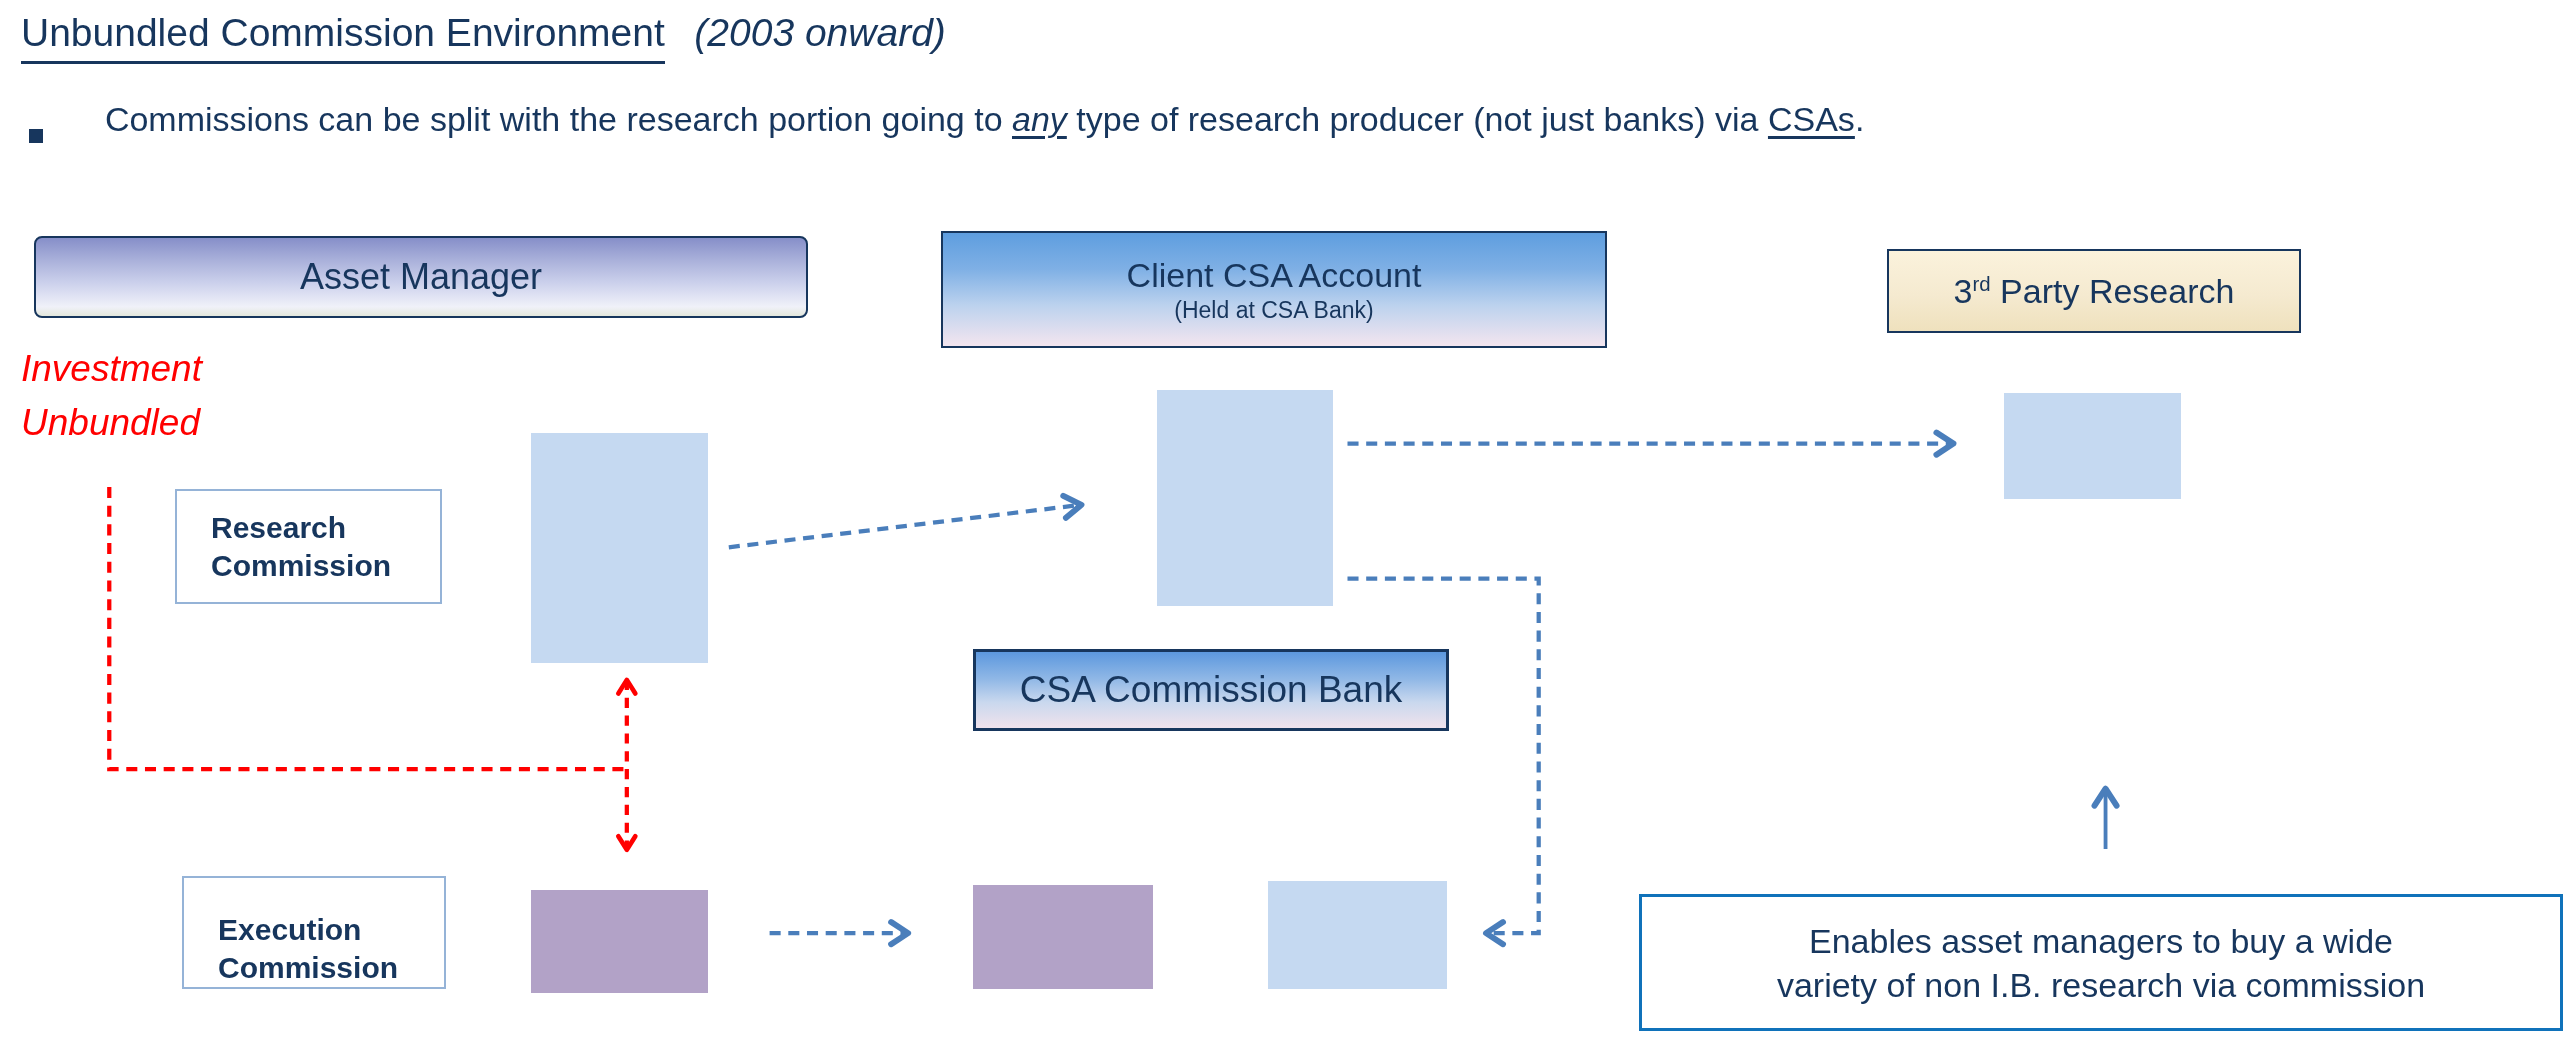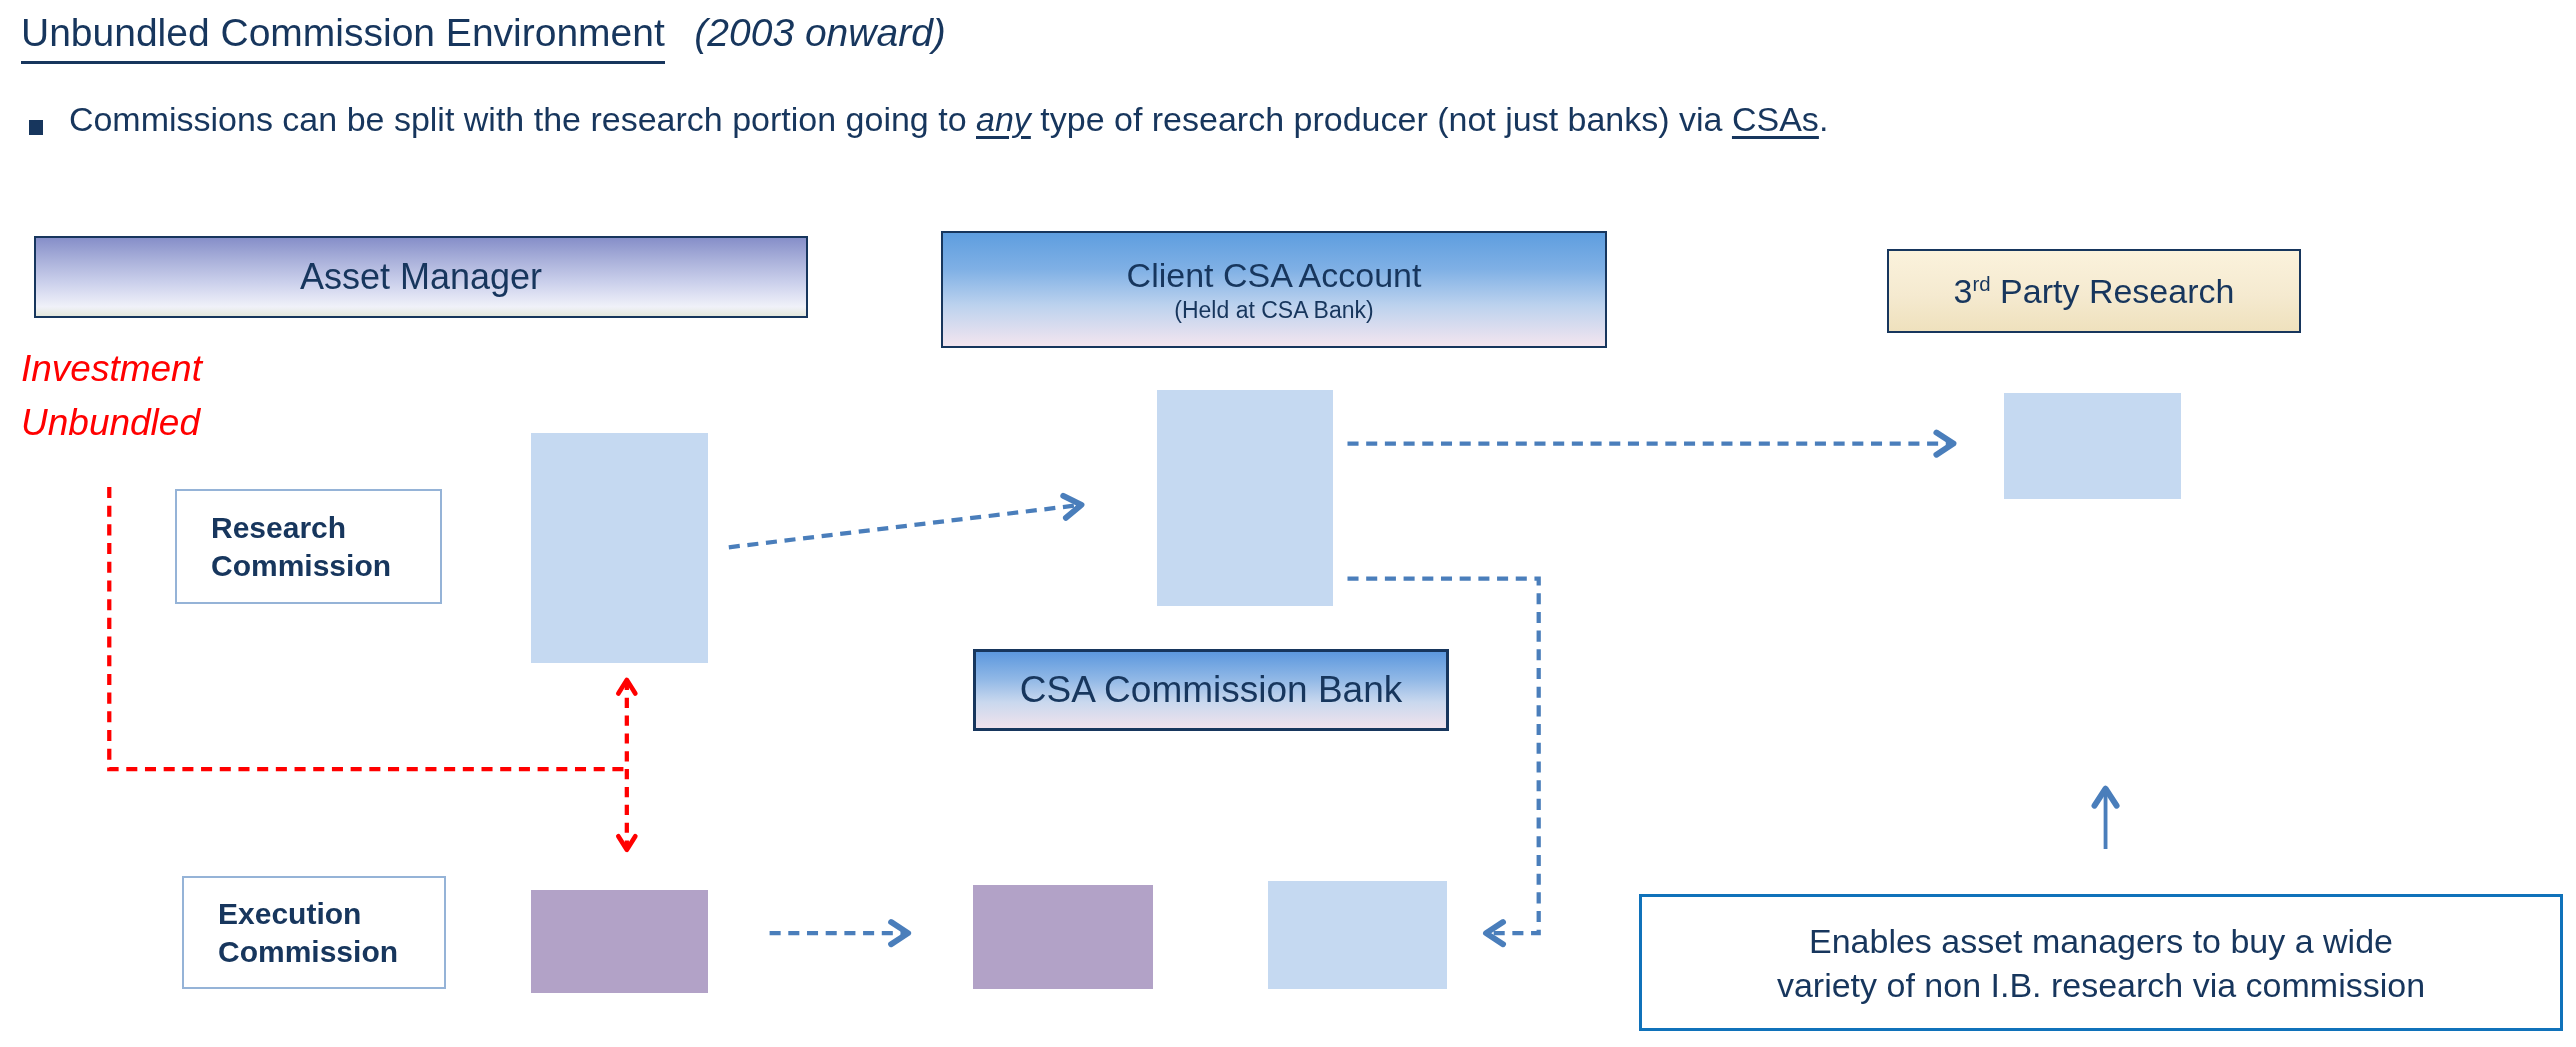--- a/index.html
+++ b/index.html
@@ -11,29 +11,29 @@
     color:#17365D;
     overflow:hidden;
   }
   .abs{position:absolute;box-sizing:border-box;}
 
   
   #title{left:21px;top:6.8px;font-size:39px;line-height:51px;white-space:nowrap;}
   #title .t-main{border-bottom:3.4px solid #17365D;padding-bottom:7px;}
   #title .t-suffix{font-style:italic;margin-left:18.7px;}
 
-  #bullet-row{left:25.5px;top:95px;display:flex;align-items:center;font-size:34px;line-height:48px;white-space:nowrap;}
+  #bullet-row{left:25.5px;top:95px;display:flex;align-items:flex-end;font-size:34px;line-height:48px;white-space:nowrap;gap:36px;}
   .bullet-square{width:14.5px;height:14.5px;background:#17365D;margin:17px 25.5px 0 3.4px;flex:0 0 auto;}
   .em-underline{font-style:italic;text-decoration:underline;text-underline-offset:5.1px;text-decoration-thickness:2.6px;}
   .plain-underline{text-decoration:underline;text-underline-offset:5.1px;text-decoration-thickness:2.6px;}
 
   
   .hdr{display:flex;align-items:center;justify-content:center;border:2.6px solid #17365D;text-align:center;}
   #asset-manager{left:34px;top:236px;width:774px;height:82px;font-size:36px;
-     background:linear-gradient(180deg,#868fc9 0%,#a9b0da 28%,#ccd1ec 58%,#f0f1f9 88%,#e4e8dd 100%);}
+     background:linear-gradient(180deg,#868fc9 0%,#a9b0da 28%,#ccd1ec 58%,#f0f1f9 88%,#e4e8dd 100%);border-radius:8px;}
   #client-csa{left:941px;top:231px;width:666px;height:117px;flex-direction:column;
      background:linear-gradient(180deg,#5e9edf 0%,#7fb0e5 32%,#bcd2ee 64%,#f3e5ef 100%);}
   #client-csa .l1{font-size:34px;line-height:41px;}
   #client-csa .l2{font-size:23px;line-height:29px;}
   #third-party{left:1887px;top:249px;width:414px;height:84px;font-size:34px;
      background:linear-gradient(180deg,#fbf2dc 0%,#f5ead0 55%,#efe1bd 100%);}
   #third-party sup{font-size:20.4px;}
   #csa-bank{left:973px;top:649px;width:476px;height:82px;font-size:37px;border-width:3.4px;
      background:linear-gradient(180deg,#5c98de 0%,#8fb7e6 35%,#c9d8ee 66%,#f0e2ec 100%);}
 
@@ -44,21 +44,21 @@
   #rect-csa{left:1157px;top:390px;width:176px;height:216px;}
   #rect-3p{left:2004px;top:393px;width:177px;height:106px;}
   #rect-exec-am{left:531px;top:890px;width:177px;height:103px;}
   #rect-exec-ib{left:973px;top:885px;width:180px;height:104px;}
   #rect-exec-blue{left:1268px;top:881px;width:179px;height:108px;}
 
   
   .commission-box{border:2.6px solid #95B3D7;background:#ffffff;display:flex;flex-direction:column;
      justify-content:center;padding-left:34px;font-weight:bold;font-size:30px;line-height:38px;}
   #research-commission{left:175px;top:489px;width:267px;height:115px;}
-  #execution-commission{left:182px;top:876px;width:264px;height:113px;}
+  #execution-commission{left:182px;top:876px;width:264px;height:113px;justify-content:flex-end;}
 
   #enables-note{left:1639px;top:894px;width:924px;height:137px;border:3.4px solid #1072BA;background:#ffffff;
      display:flex;flex-direction:column;align-items:center;justify-content:center;font-size:34px;line-height:44px;text-align:center;}
 
   
   #commissions-unbundled{left:21px;top:342px;font-size:37px;line-height:54px;font-style:italic;color:#FF0000;white-space:nowrap;}
 
   
   #arrow-layer{left:0;top:0;width:2576px;height:1047px;pointer-events:none;}
 </style>

